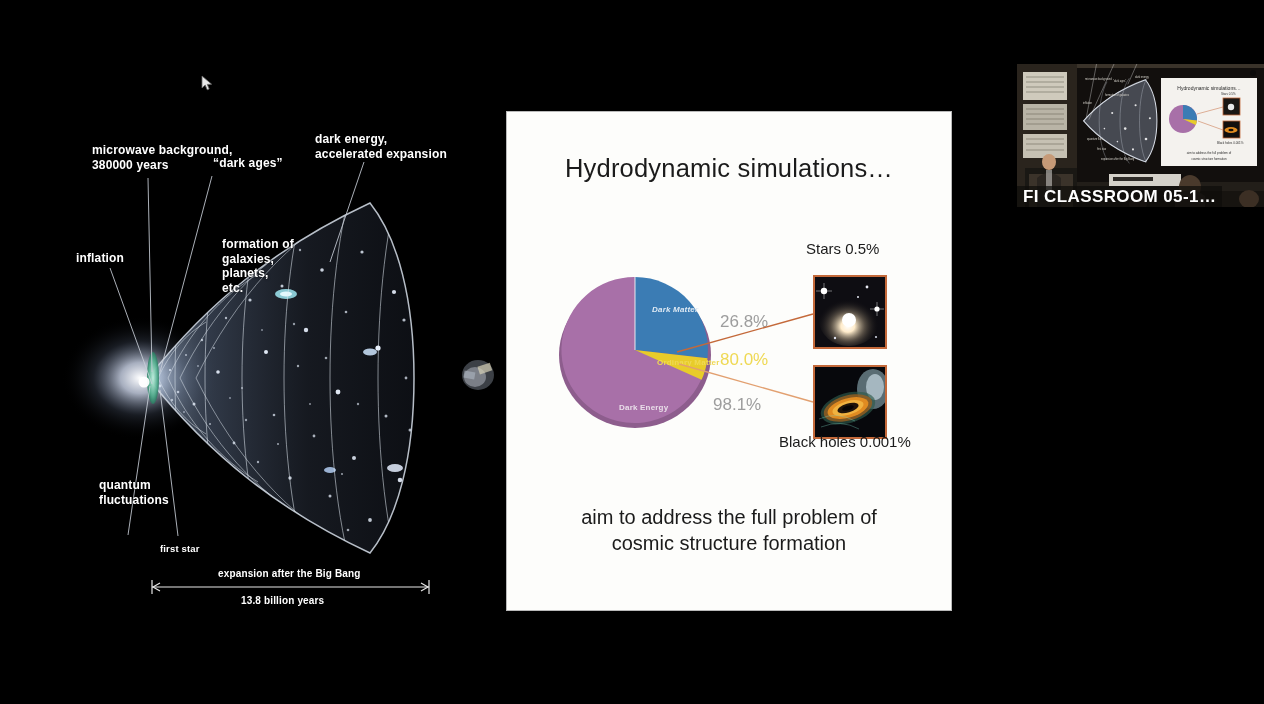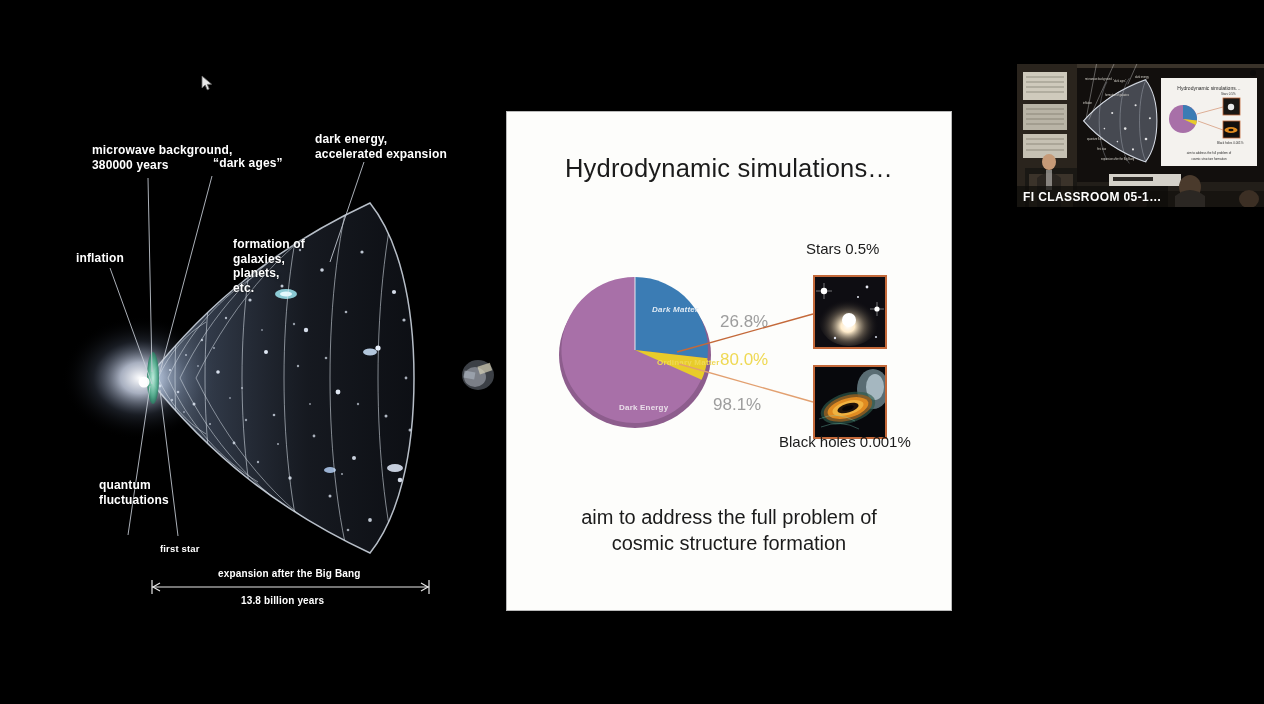--- a/index.html
+++ b/index.html
@@ -24,21 +24,21 @@
   .thumb{position:absolute;width:70px;height:70px;border:2px solid #c4693a;overflow:hidden;}
   .thumb svg{display:block;}
   .sidecap{position:absolute;font-size:15px;color:#1b1b1b;white-space:nowrap;}
   #closing{position:absolute;left:0;top:392px;width:100%;text-align:center;
            font-size:20px;color:#1b1b1b;line-height:1.32;}
 
   
   #feed{position:absolute;left:1017px;top:64px;width:247px;height:143px;overflow:hidden;background:#2b241c;}
   #feed svg{display:block;}
   #feed-label{position:absolute;left:1017px;top:186px;height:21px;display:flex;align-items:center;
-              padding:0 6px;background:rgba(14,12,10,.72);color:#fff;font-size:12px;
+              padding:0 6px;background:rgba(14,12,10,.72);color:#fff;font-size:17px;
               font-weight:bold;letter-spacing:.4px;white-space:nowrap;}
 
   
   #cursor{position:absolute;left:201px;top:75px;width:12px;height:17px;}
 </style>
 </head>
 <body>
 
 <div id="stage">
 
@@ -195,21 +195,21 @@
         <polyline points="421,583 428,587 421,591" fill="none"></polyline>
       </g>
     </svg>
 
     <div class="clabel" style="left:92px;top:143px;">microwave background,
 380000 years</div>
     <div class="clabel" style="left:213px;top:156px;text-align:right;">“dark ages”</div>
     <div class="clabel" style="left:315px;top:132px;">dark energy,
 accelerated expansion</div>
     <div class="clabel" style="left:76px;top:251px;">inflation</div>
-    <div class="clabel" style="left:222px;top:237px;margin-left:11px;">formation of
+    <div class="clabel" style="left:222px;top:237px;">formation of
 galaxies,
 planets,
 etc.</div>
     <div class="clabel" style="left:99px;top:478px;">quantum
 fluctuations</div>
     <div class="clabel sm" style="left:160px;top:543px;">first star</div>
     <div class="clabel" style="left:218px;top:568px;font-size:10px;">expansion after the Big Bang</div>
     <div class="clabel" style="left:241px;top:595px;font-size:10px;">13.8 billion years</div>
   </div>
 

